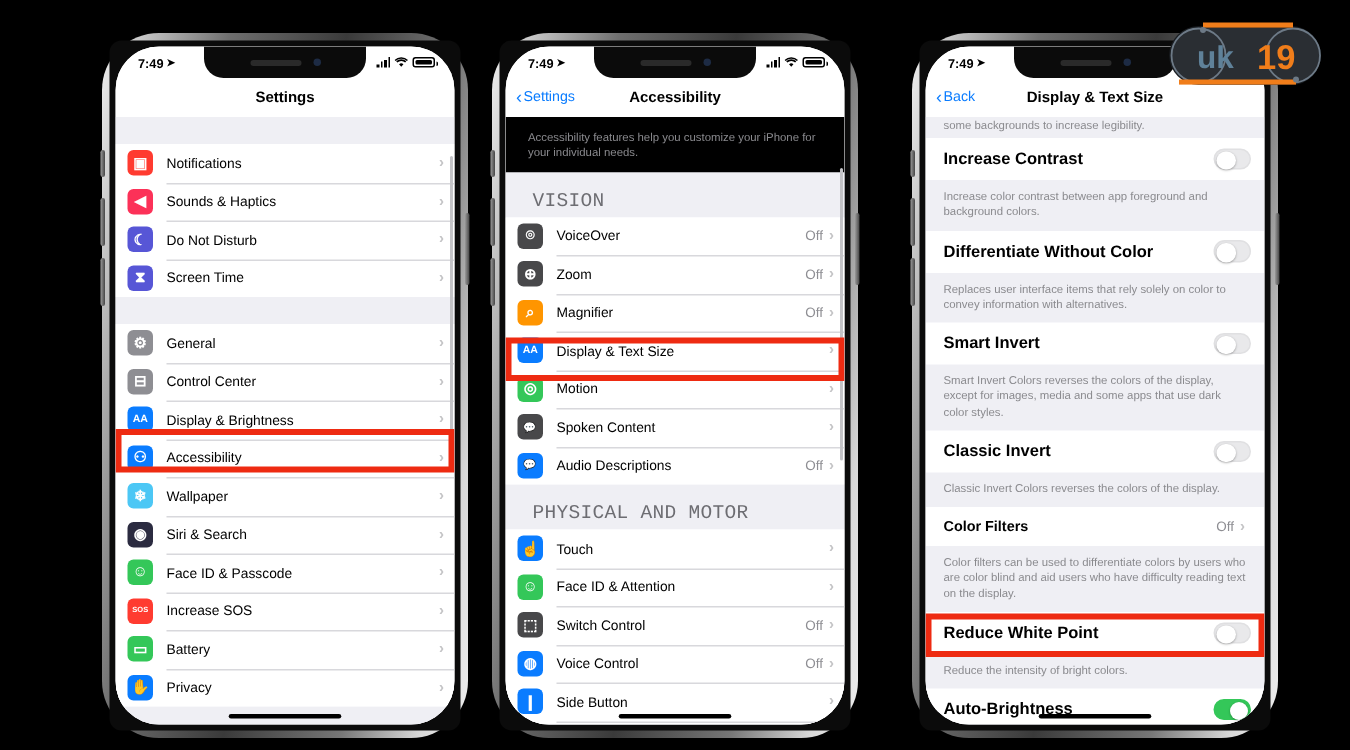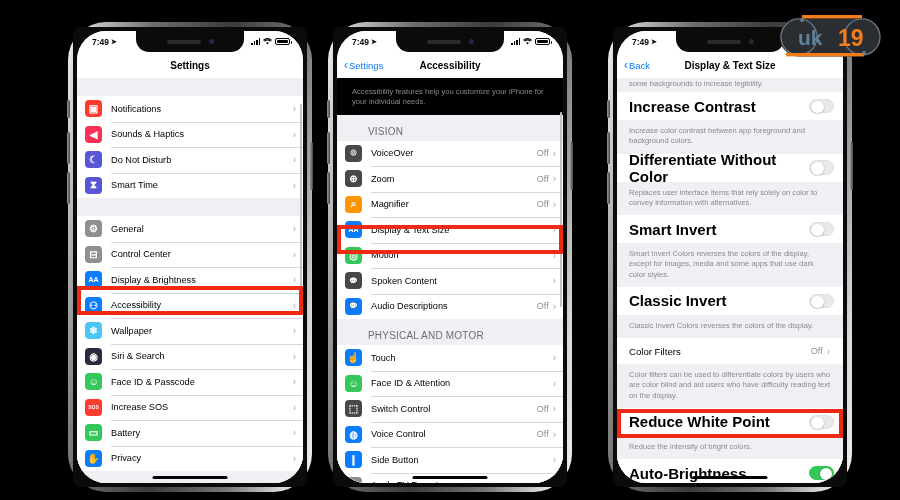--- a/index.html
+++ b/index.html
@@ -140,36 +140,36 @@
     color: #fff; font-size: 9px; font-weight: bold;
     overflow: hidden;
   }
   .lbl { margin-left: 9px; font-size: 9.2px; color: #000; flex: 1 1 auto; white-space: nowrap; }
   .val { font-size: 9px; color: #8e8e93; margin-right: 4px; }
   .chev-r { color: #c4c4c6; font-size: 10px; margin-right: 7px; font-weight: bold; }
 
   
   .sect-hdr {
     background: #efeff4;
-    padding: 11px 0 4px 31px;
-    font-size: 10px; color: #6d6d72; letter-spacing: 0.2px;
+    padding: 11px 0 4px 18px;
+    font-size: 13px; color: #6d6d72; letter-spacing: 0.2px; font-family: Liberation Mono, monospace;
   }
   .blurb {
     background: #000000;
     padding: 9px 14px 7px 15px;
     font-size: 7.6px; color: #8a8a8e; line-height: 1.35;
   }
 
   
   .trow {
     position: relative;
     display: flex; align-items: center; justify-content: space-between;
     height: 28px; background: #fff; padding: 0 9px 0 12px;
   }
-  .trow .tlabel { font-size: 15px; font-weight: bold; color: #000; }
+  .trow .tlabel { font-size: 11px; font-weight: bold; color: #000; }
   .toggle {
     width: 25px; height: 14.5px; border-radius: 9px;
     background: #e9e9eb; border: 0.5px solid #e0e0e2;
     position: relative; flex: 0 0 auto;
   }
   .toggle .knob {
     position: absolute; top: 1px; left: 1px;
     width: 12.5px; height: 12.5px; border-radius: 50%;
     background: #fff; box-shadow: 0 0.5px 1.5px rgba(0,0,0,.35);
   }
@@ -177,21 +177,21 @@
   .toggle.on .knob { left: auto; right: 1px; }
   .desc {
     background: #efeff4; padding: 6px 12px 7px 12px;
     font-size: 7.6px; color: #8a8a8e; line-height: 1.35;
   }
   .vrow {
     position: relative;
     display: flex; align-items: center; justify-content: space-between;
     height: 26px; background: #fff; padding: 0 6px 0 12px;
   }
-  .vrow .tlabel { font-size: 9.6px; font-weight: normal; color: #000; }
+  .vrow .tlabel { font-size: 9.6px; font-weight: bold; color: #000; }
   .vrow .right { display: flex; align-items: center; }
 
   
   .home-ind {
     position: absolute; bottom: 4px; left: 50%;
     transform: translateX(-50%);
     width: 75px; height: 3px; border-radius: 2px; background: #000;
     z-index: 22;
   }
 
@@ -263,21 +263,21 @@
                 <span class="lbl">Sounds &amp; Haptics</span>
                 <span class="chev-r">›</span>
               </div>
               <div class="row">
                 <span class="ico" style="background:#5756d6;font-size:10px">☾</span>
                 <span class="lbl">Do Not Disturb</span>
                 <span class="chev-r">›</span>
               </div>
               <div class="row">
                 <span class="ico" style="background:#5756d6;font-size:10px">⧗</span>
-                <span class="lbl">Smart Time</span>
+                <span class="lbl">Screen Time</span>
                 <span class="chev-r">›</span>
               </div>
             </div>
           <div class="grp-gap"></div>
           <div class="grp" id="p1g2">
               <div class="row">
                 <span class="ico" style="background:#8e8e93;font-size:10px">⚙</span>
                 <span class="lbl">General</span>
                 <span class="chev-r">›</span>
               </div>

